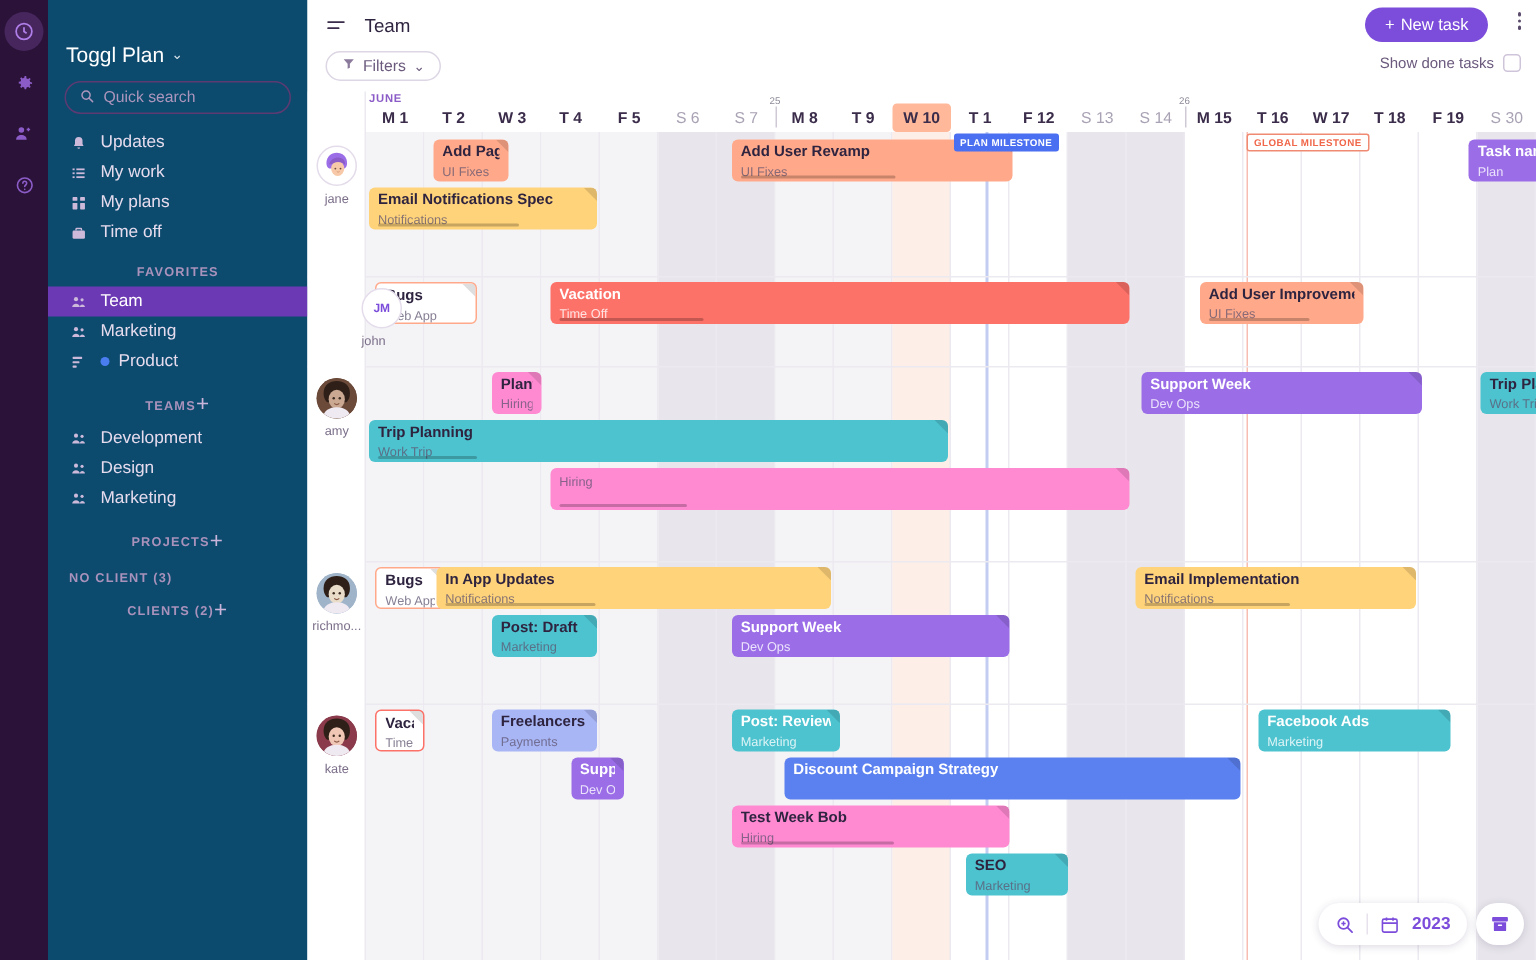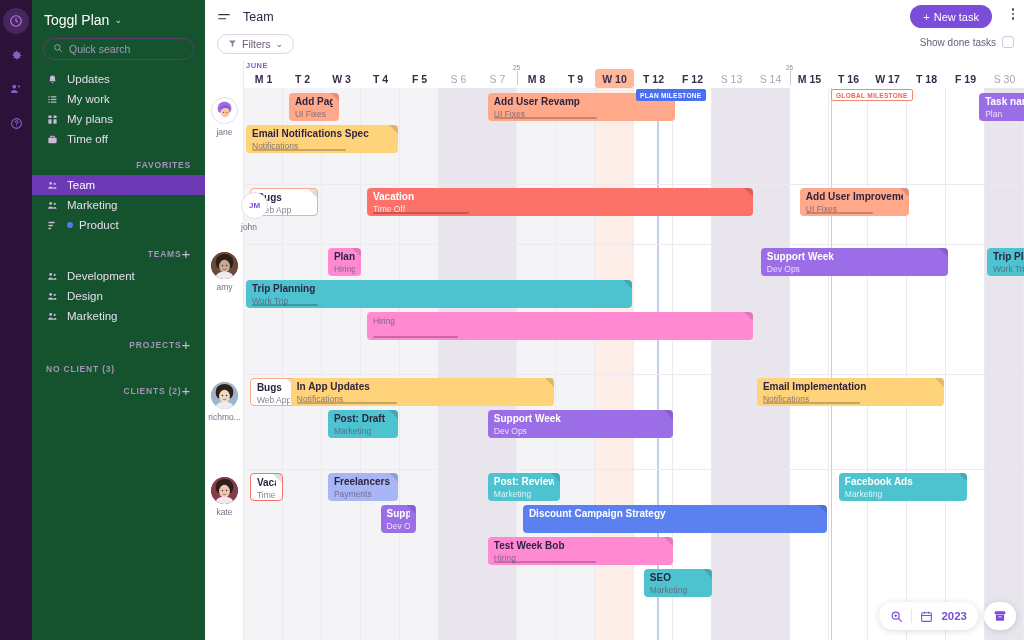--- a/index.html
+++ b/index.html
@@ -20,21 +20,21 @@
     width: 26px; height: 26px; margin-bottom: 8px;
     display: flex; align-items: center; justify-content: center;
     color: #8b5cc7;
   }
   .rail-icon.logo { background: #47265e; border-radius: 50%; color: #b07ee8; }
   .rail-icon svg { display: block; }
 
   
   .sidebar {
     width: 173px; flex: 0 0 173px; height: 640px;
-    background: #14532d; color: #e3d5ee; padding: 0 0 0 0;
+    background: #0c4a6e; color: #e3d5ee; padding: 16px 0 0 0;
     font-size: 11.5px; position: relative;
   }
   .brand {
     display: flex; align-items: center; gap: 5px;
     padding: 12px 0 10px 12px; font-size: 14px; color: #fff; font-weight: 400;
   }
   .brand .caret { font-size: 9px; opacity: .85; }
   .search {
     margin: 0 11px 9px 11px; height: 22px; border: 1px solid #5c3b72;
     border-radius: 11px; display: flex; align-items: center;
@@ -44,21 +44,21 @@
     display: flex; align-items: center; gap: 9px;
     height: 20px; padding-left: 14px; color: #e6dcee; font-size: 11.5px;
   }
   .nav-item .ic { width: 12px; display: flex; justify-content: center; color: #cdbada; }
   .nav-item.active { background: #6c39b5; color: #fff; }
   .nav-item .dot {
     width: 6px; height: 6px; border-radius: 50%; background: #4a7ef0;
     margin-right: -3px;
   }
   .sec-head {
-    display: flex; align-items: center; justify-content: flex-end;
+    display: flex; align-items: center; justify-content: center;
     padding: 11px 14px 5px 14px;
     font-size: 8.5px; letter-spacing: .8px; color: #a992bb; font-weight: bold;
   }
   .sec-head .plus { font-size: 15px; color: #c9b4da; line-height: 1; font-weight: 300; }
   .sec-plain {
     padding: 7px 14px 0 14px; font-size: 8.5px;
     letter-spacing: .8px; color: #a992bb; font-weight: bold;
   }
 
   
@@ -408,21 +408,21 @@
           <div class="day" style="left: 39px; width: 39px;">M 1</div>
           <div class="day" style="left: 78px; width: 39px;">T 2</div>
           <div class="day" style="left: 117px; width: 39px;">W 3</div>
           <div class="day" style="left: 156px; width: 39px;">T 4</div>
           <div class="day" style="left: 195px; width: 39px;">F 5</div>
           <div class="day wk" style="left: 234px; width: 39px;">S 6</div>
           <div class="day wk" style="left: 273px; width: 39px;">S 7</div>
           <div class="day" style="left: 312px; width: 39px;">M 8</div>
           <div class="day" style="left: 351px; width: 39px;">T 9</div>
           <div class="day today" style="left: 390px; width: 39px;">W 10</div>
-          <div class="day" style="left: 429px; width: 39px;">T 12</div>
+          <div class="day" style="left: 429px; width: 39px;">T 1</div>
           <div class="day" style="left: 468px; width: 39px;">F 12</div>
           <div class="day wk" style="left: 507px; width: 39px;">S 13</div>
           <div class="day wk" style="left: 546px; width: 39px;">S 14</div>
           <div class="day" style="left: 585px; width: 39px;">M 15</div>
           <div class="day" style="left: 624px; width: 39px;">T 16</div>
           <div class="day" style="left: 663px; width: 39px;">W 17</div>
           <div class="day" style="left: 702px; width: 39px;">T 18</div>
           <div class="day" style="left: 741px; width: 39px;">F 19</div>
           <div class="day wk" style="left: 780px; width: 39px;">S 30</div>
           <div class="weeknum" style="left: 308px;">25</div>

